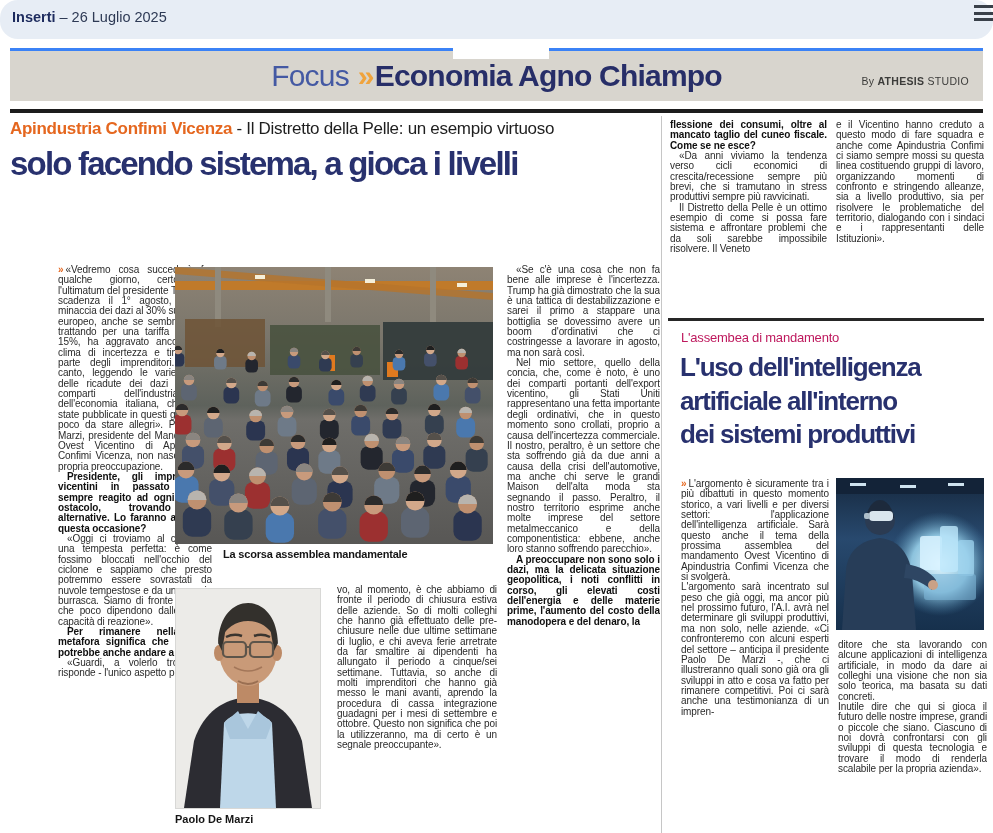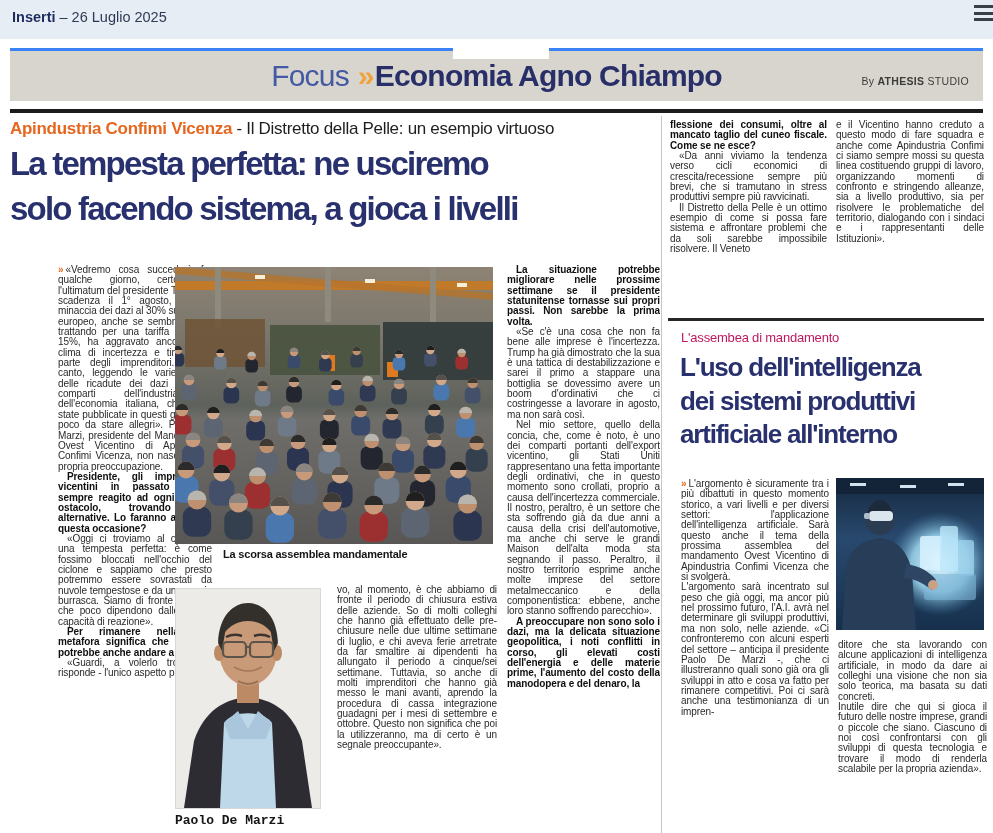--- a/index.html
+++ b/index.html
@@ -1,20 +1,20 @@
 <!DOCTYPE html>
 <html lang="it"><head>
 <meta charset="utf-8">
 <style>
   html,body{margin:0;padding:0;background:#fff;}
   .page{position:relative;width:993px;height:833px;background:#ffffff;overflow:hidden;
         font-family:"Liberation Sans",sans-serif;}
 
   
-  .topbar{position:absolute;left:0;top:0;width:993px;height:39px;background:#e7edf5;}
+  .topbar{position:absolute;left:0;top:0;width:993px;height:39px;background:#e7edf5;border-radius:18px;}
   .masthead{position:absolute;left:12px;top:9px;font-size:14.5px;color:#1d2b5e;white-space:nowrap;}
   .masthead .brand{font-weight:bold;color:#1d2b5e;}
   .masthead .date{font-weight:normal;color:#2e3a55;margin-left:4px;}
   .menu{position:absolute;right:-3px;top:5px;width:22px;height:22px;cursor:pointer;}
   .menu i{display:block;height:3px;background:#394049;margin:0 0 3.5px 0;}
 
   
   .banner{position:absolute;left:10px;top:48px;width:973px;height:53px;background:#d8d5ce;
           border-top:3px solid #3b82f6;box-sizing:border-box;}
   .notch{position:absolute;left:443px;top:-3px;width:96px;height:11px;background:#ffffff;}
@@ -46,21 +46,21 @@
   .c1{left:10px;top:265px;width:154px;height:568px;margin-left:48px;}
   .c3{left:337px;top:585px;width:160px;height:248px;}
   .c4{left:507px;top:265px;width:153px;height:568px;}
   .c5{left:670px;top:120px;width:157px;height:198px;}
   .c6{left:836px;top:120px;width:148px;height:198px;}
 
   
   .photo1{position:absolute;left:175px;top:267px;width:318px;height:277px;overflow:hidden;background:#6e6d69;}
   .cap1{position:absolute;left:175px;top:548px;width:318px;font-size:11px;font-weight:bold;color:#151515;letter-spacing:-0.2px;padding-left:48px;}
   .portrait{position:absolute;left:175px;top:588px;width:146px;height:221px;overflow:hidden;background:#ececea;border:1px solid #d8d8d6;box-sizing:border-box;}
-  .cap2{position:absolute;left:175px;top:813px;width:220px;font-size:13px;font-weight:bold;color:#151515;font-family:Liberation Mono, monospace;}
+  .cap2{position:absolute;left:175px;top:813px;width:220px;font-size:11px;font-weight:bold;color:#151515;}
   .photo2{position:absolute;left:836px;top:478px;width:148px;height:152px;overflow:hidden;background:#1c3550;}
 
   .divider{position:absolute;left:661px;top:116px;width:1px;height:717px;background:#c6c6c6;}
 
   
   .rule2{position:absolute;left:668px;top:318px;width:316px;height:3px;background:#262626;}
   .kicker2{position:absolute;left:681px;top:330px;font-size:13px;color:#be185d;letter-spacing:-0.2px;}
   .headline2{position:absolute;left:680px;top:351px;width:306px;font-weight:bold;color:#28316e;
              font-size:26px;line-height:33.5px;letter-spacing:-1.2px;}
   .headline2 .hl{display:block;white-space:nowrap;}
@@ -94,21 +94,20 @@
       <span>STUDIO</span>
     </div>
   </div>
 
   <div class="rule-main"></div>
 
   <div class="kicker1">
     <span class="brand">Apindustria Confimi Vicenza</span><span> - </span><span>Il Distretto della Pelle: un esempio virtuoso</span>
   </div>
   <h1 class="headline1" style="margin:0;">
-    <span class="hl">La tempesta perfetta: ne usciremo</span>
     <span class="hl">solo facendo sistema, a gioca i livelli</span>
   </h1>
 
   <div class="bodycol c1">
     <p><span class="marker">»</span><span>«Vedremo cosa succederà fra qualche giorno, certo che l'ultimatum del presidente Trump, in scadenza il 1° agosto, con la minaccia dei dazi al 30% sull'export europeo, anche se sembra si stia trattando per una tariffa unica al 15%, ha aggravato ancor più il clima di incertezza e timore da parte degli imprenditori. D'altro canto, leggendo le varie ipotesi delle ricadute dei dazi sui vari comparti dell'industria e dell'economia italiana, che sono state pubblicate in questi giorni, c'è poco da stare allegri». Paolo De Marzi, presidente del Mandamento Ovest Vicentino di Apindustria Confimi Vicenza, non nasconde la propria preoccupazione.</span></p>
     <p class="q">Presidente, gli imprenditori vicentini in passato hanno sempre reagito ad ogni tipo di ostacolo, trovando vie alternative. Lo faranno anche in questa occasione?</p>
     <p class="ind">«Oggi ci troviamo al centro di una tempesta perfetta: è come fossimo bloccati nell'occhio del ciclone e sappiamo che presto potremmo essere sovrastati da nuvole tempestose e da un mare in burrasca. Siamo di fronte a fattori che poco dipendono dalle nostre capacità di reazione».</p>
     <p class="q">Per rimanere nella sua metafora significa che la nave potrebbe anche andare a fondo?</p>
     <p class="ind">«Guardi, a volerlo trovare – risponde - l'unico aspetto positi-</p>
   </div>
@@ -421,21 +420,20 @@
       <line x1="70" y1="58" x2="74" y2="58" stroke="#5c544a" stroke-width="2"></line>
       <path d="M50,48 q8,-4 16,-1" stroke="#3a352f" stroke-width="2.5" fill="none"></path>
       <path d="M78,47 q8,-3 16,1" stroke="#3a352f" stroke-width="2.5" fill="none"></path>
       <path d="M62,92 q10,6 20,0" stroke="#9a6f52" stroke-width="2" fill="none"></path>
       <path d="M58,78 q14,8 28,0" stroke="#8a5f44" stroke-width="1.5" fill="none" opacity="0.6"></path>
     </svg>
   </div>
   <div class="cap2">Paolo De Marzi</div>
 
   <div class="bodycol c4">
-    <p class="q">La situazione potrebbe migliorare nelle prossime settimane se il presidente statunitense tornasse sui propri passi. Non sarebbe la prima volta.</p>
     <p class="ind">«Se c'è una cosa che non fa bene alle imprese è l'incertezza. Trump ha già dimostrato che la sua è una tattica di destabilizzazione e sarei il primo a stappare una bottiglia se dovessimo avere un boom d'ordinativi che ci costringesse a lavorare in agosto, ma non sarà così.</p>
     <p class="ind">Nel mio settore, quello della concia, che, come è noto, è uno dei comparti portanti dell'export vicentino, gli Stati Uniti rappresentano una fetta importante degli ordinativi, che in questo momento sono crollati, proprio a causa dell'incertezza commerciale. Il nostro, peraltro, è un settore che sta soffrendo già da due anni a causa della crisi dell'automotive, ma anche chi serve le grandi Maison dell'alta moda sta segnando il passo. Peraltro, il nostro territorio esprime anche molte imprese del settore metalmeccanico e della componentistica: ebbene, anche loro stanno soffrendo parecchio».</p>
     <p class="q">A preoccupare non sono solo i dazi, ma la delicata situazione geopolitica, i noti conflitti in corso, gli elevati costi dell'energia e delle materie prime, l'aumento del costo della manodopera e del denaro, la</p>
   </div>
 
   <div class="divider"></div>
 
   <div class="bodycol c5">
     <p class="qflow">flessione dei consumi, oltre al mancato taglio del cuneo fiscale. Come se ne esce?</p>
     <p class="ind">«Da anni viviamo la tendenza verso cicli economici di crescita/recessione sempre più brevi, che si tramutano in stress produttivi sempre più ravvicinati.</p>
@@ -443,22 +441,22 @@
   </div>
 
   <div class="bodycol c6">
     <p>e il Vicentino hanno creduto a questo modo di fare squadra e anche come Apindustria Confimi ci siamo sempre mossi su questa linea costituendo gruppi di lavoro, organizzando momenti di confronto e stringendo alleanze, sia a livello produttivo, sia per risolvere le problematiche del territorio, dialogando con i sindaci e i rappresentanti delle Istituzioni».</p>
   </div>
 
   <div class="rule2"></div>
   <div class="kicker2">L'assembea di mandamento</div>
   <h2 class="headline2" style="margin:0;">
     <span class="hl">L'uso dell'intelligenza</span>
+    <span class="hl">artificiale all'interno</span>
     <span class="hl">dei sistemi produttivi</span>
-    <span class="hl">artificiale all'interno</span>
   </h2>
 
   <div class="bodycol cA">
     <p><span class="marker">»</span><span>L'argomento è sicuramente tra i più dibattuti in questo momento storico, a vari livelli e per diversi settori: l'applicazione dell'intelligenza artificiale. Sarà questo anche il tema della prossima assemblea del mandamento Ovest Vicentino di Apindustria Confimi Vicenza che si svolgerà.</span></p>
     <p>L'argomento sarà incentrato sul peso che già oggi, ma ancor più nel prossimo futuro, l'A.I. avrà nel determinare gli sviluppi produttivi, ma non solo, nelle aziende. «Ci confronteremo con alcuni esperti del settore – anticipa il presidente Paolo De Marzi -, che ci illustreranno quali sono già ora gli sviluppi in atto e cosa va fatto per rimanere competitivi. Poi ci sarà anche una testimonianza di un impren-</p>
   </div>
 
   <div class="photo2">
     <svg width="148" height="152" viewBox="0 0 148 152" xmlns="http://www.w3.org/2000/svg">
       <defs>
@@ -488,16 +486,16 @@
       <circle cx="44" cy="42" r="15" fill="#2b3b52"></circle>
       <path d="M30,40 C32,28 38,22 44,22 C50,22 56,28 58,40 Z" fill="#1d2a3c"></path>
       <rect x="33" y="33" width="24" height="10" rx="4" fill="#d9e6ee"></rect>
       <rect x="28" y="35" width="6" height="6" rx="2" fill="#aebfca"></rect>
       <circle cx="97" cy="107" r="5" fill="#c9a186"></circle>
     </svg>
   </div>
 
   <div class="bodycol cB">
     <p>ditore che sta lavorando con alcune applicazioni di intelligenza artificiale, in modo da dare ai colleghi una visione che non sia solo teorica, ma basata su dati concreti.</p>
-    <p>Inutile dire che qui si gioca il futuro delle nostre imprese, grandi o piccole che siano. Ciascuno di noi così confrontarsi con gli sviluppi di questa tecnologia e trovare il modo di renderla scalabile per la propria azienda».</p>
+    <p>Inutile dire che qui si gioca il futuro delle nostre imprese, grandi o piccole che siano. Ciascuno di noi dovrà confrontarsi con gli sviluppi di questa tecnologia e trovare il modo di renderla scalabile per la propria azienda».</p>
   </div>
 
 </div>
 
 </body></html>

